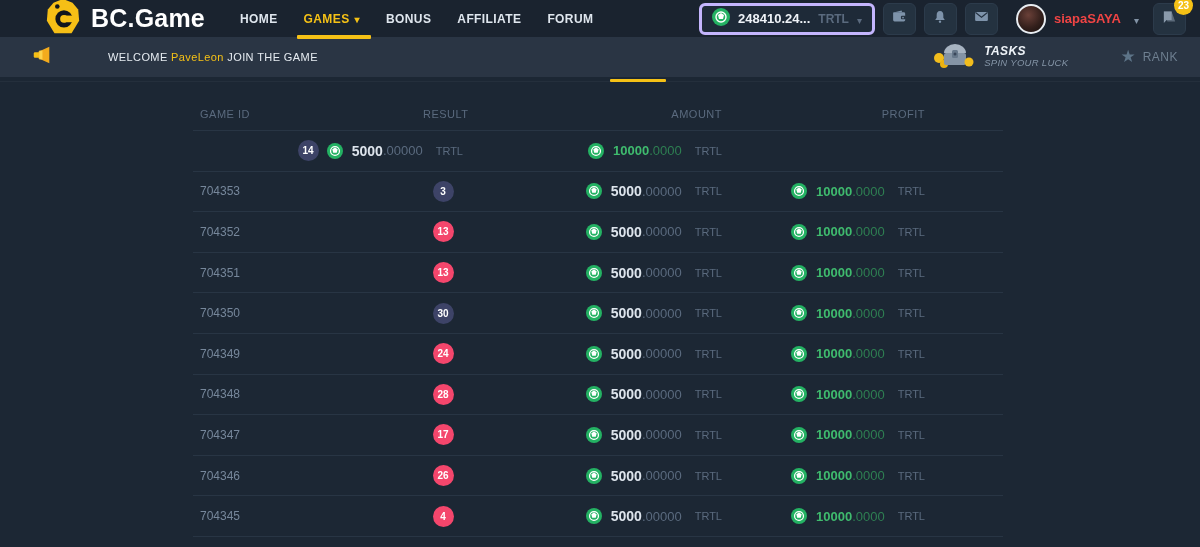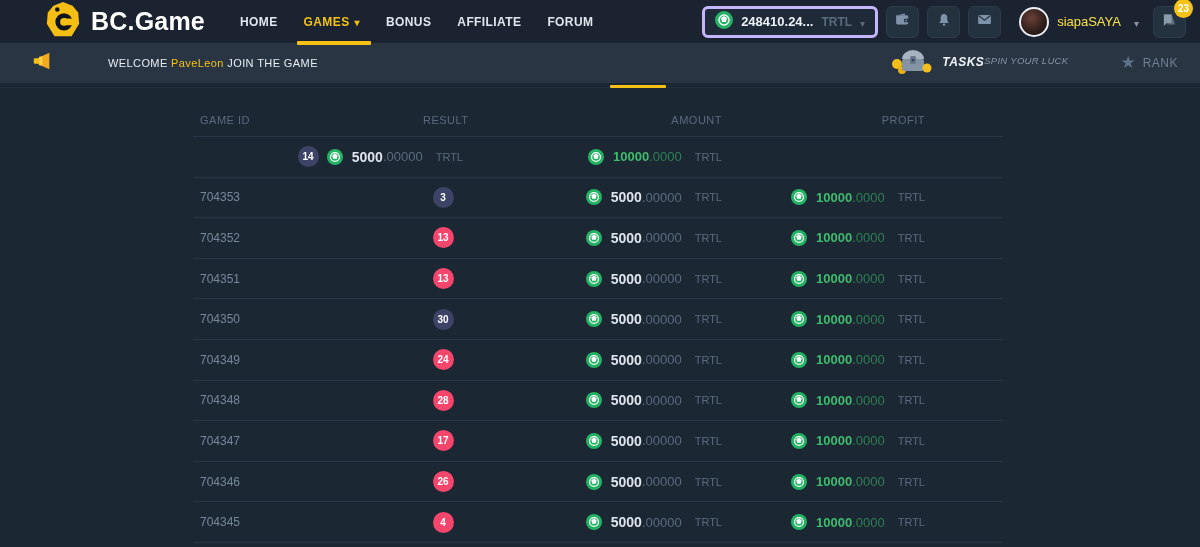--- a/index.html
+++ b/index.html
@@ -6,50 +6,50 @@
     --accent:#f5c116; --badge-red:#f4466c; --badge-navy:#3d4367;
     --green:#3fbb6e; --green-dim:#2e7f52; --coin:#24b263;
     --header-bg:#1a232f; --announce-bg:#2a3544; --page-bg:#1c2734;
     --line:#283544; --muted:#5a6a7e; --mid:#76879b; --light:#dfe6ee;
   }
   *{box-sizing:border-box; margin:0; padding:0;}
   html,body{width:1200px;height:547px;overflow:hidden;}
   body{background:var(--page-bg); font-family:"Liberation Sans",sans-serif; -webkit-font-smoothing:antialiased;}
 
   
-  .header{height:43px;background:var(--header-bg);display:flex;align-items:center;padding:0 14px 0 44px;position:relative;z-index:3;}
+  .header{height:37px;background:var(--header-bg);display:flex;align-items:center;padding:0 14px 0 44px;position:relative;z-index:3;}
   .brand{display:flex;align-items:center;gap:9px;}
   .brand-name{font-size:25px;font-weight:bold;color:#fff;letter-spacing:.2px;}
   .nav{display:flex;align-items:center;margin-left:22px;height:100%;}
   .nav-item{position:relative;height:100%;display:flex;align-items:center;padding:0 13px;font-size:12px;font-weight:bold;letter-spacing:.4px;color:var(--light);cursor:pointer;}
   .nav-item.active{color:var(--accent);}
   .nav-item.active::after{content:"";position:absolute;left:6px;right:2px;bottom:-2px;height:4px;background:var(--accent);border-radius:1px;}
   .chev{display:inline-block;margin-left:5px;}
   .chev::after{content:"▾";font-size:10px;}
   .nav-item.active .chev::after{color:var(--accent);}
   .hdr-right{margin-left:auto;display:flex;align-items:center;gap:8px;}
   .balance-pill{height:32px;display:flex;align-items:center;gap:8px;padding:0 10px;border:3px solid #c4b5fd;border-radius:6px;background:#1e2a38;cursor:pointer;}
   .balance-amount{font-size:13px;font-weight:bold;color:#eef2f7;}
   .balance-cur{font-size:12px;color:var(--muted);font-weight:bold;}
   .pill-chev::after{content:"▾";color:var(--muted);font-size:10px;}
   .icon-btn{width:33px;height:32px;border-radius:6px;background:#243240;border:1px solid #2c3b4b;display:flex;align-items:center;justify-content:center;cursor:pointer;position:relative;}
   .user{display:flex;align-items:center;gap:8px;margin-left:10px;cursor:pointer;}
   .avatar{width:30px;height:30px;border-radius:50%;background:radial-gradient(circle at 40% 35%,#6a4038 0%,#34201c 55%,#120d0c 100%);border:2px solid #e8edf2;}
-  .user-name{font-size:13px;font-weight:normal;color:#fde047;}
+  .user-name{font-size:13px;font-weight:bold;color:#ef4444;}
   .user .chev::after{color:#8393a6;}
   .chat-btn{margin-left:6px;}
   .chat-badge{position:absolute;top:-8px;right:-8px;min-width:19px;height:19px;border-radius:50%;background:var(--accent);color:#fff;font-size:10px;font-weight:bold;display:flex;align-items:center;justify-content:center;}
 
   
   .announce{height:40px;background:var(--announce-bg);display:flex;align-items:center;padding:0 22px 0 30px;position:relative;z-index:2;}
   .welcome-text{margin-left:54px;font-size:11px;letter-spacing:.4px;color:#e6ecf2;}
   .welcome-text .hl{color:var(--accent);margin-top:48px;}
   .announce-spacer{flex:1;}
   .tasks{display:flex;align-items:center;gap:10px;cursor:pointer;margin-right:52px;}
-  .tasks-text{display:flex;flex-direction:row;line-height:1.15;font-style:italic;}
+  .tasks-text{display:flex;flex-direction:column;line-height:1.15;font-style:italic;}
   .tasks-title{font-size:12px;font-weight:bold;color:#eef3f8;letter-spacing:.4px;}
   .tasks-sub{font-size:9.5px;color:#8494a6;letter-spacing:.3px;}
   .rank{display:flex;align-items:center;gap:7px;cursor:pointer;}
   .star-icon::after{content:"★";font-size:17px;color:#5d7488;line-height:1;}
   .rank-label{font-size:12px;color:#6e7f90;letter-spacing:.5px;}
 
   
   .tabstrip{height:5px;position:relative;border-bottom:1px solid #242f3c;}
   .tab-indicator{position:absolute;left:610px;top:2px;width:56px;height:3px;background:var(--accent);border-radius:1px;}
 

